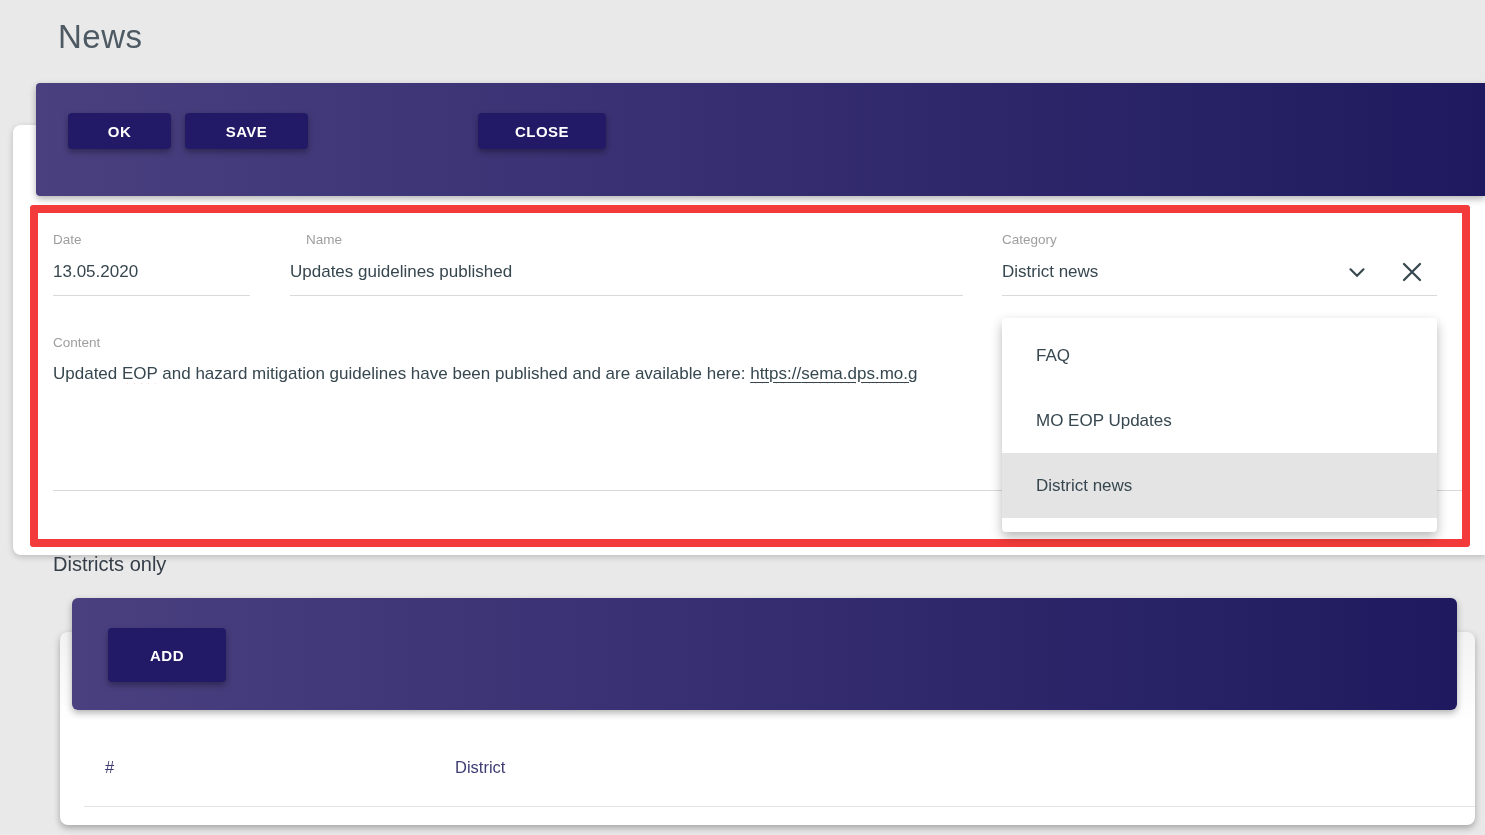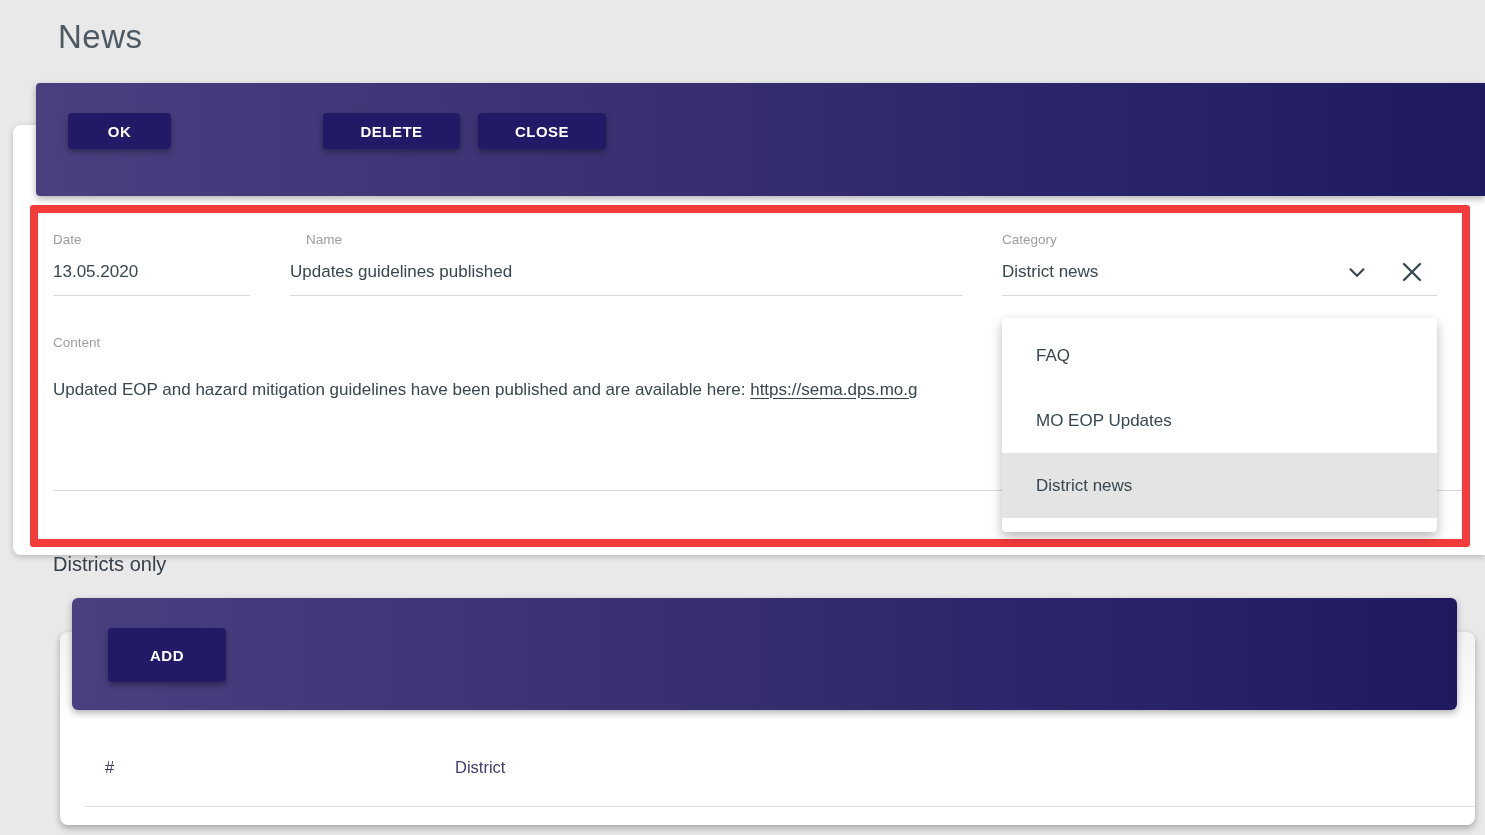--- a/index.html
+++ b/index.html
@@ -29,21 +29,21 @@
   .field-value{position:absolute;font-size:17px;color:var(--value-color,#37474f);z-index:3;}
   .underline{position:absolute;height:1px;background:#d9d9d9;z-index:3;}
 
   .lbl-date{left:53px;top:232px;}   .val-date{left:53px;top:262px;}
   .ul-date{left:53px;top:295px;width:197px;}
   .lbl-name{left:306px;top:232px;}  .val-name{left:290px;top:262px;}
   .ul-name{left:290px;top:295px;width:673px;}
   .lbl-cat{left:1002px;top:232px;}  .val-cat{left:1002px;top:262px;}
   .ul-cat{left:1002px;top:295px;width:435px;}
   .lbl-content{left:53px;top:335px;}
-  .val-content{left:53px;top:380px;width:1405px;white-space:nowrap;overflow:hidden;}
+  .val-content{left:53px;top:364px;width:1405px;white-space:nowrap;overflow:hidden;}
   .ul-content{left:53px;top:490px;width:1410px;}
 
   .squiggle{text-decoration:underline wavy #e53935 1px;text-underline-offset:4px;}
   .url{text-decoration:underline;text-underline-offset:3px;}
 
   .select-icon{position:absolute;z-index:4;cursor:pointer;}
   .chevron{left:1344px;top:259px;}
   .clear-x{left:1396px;top:256px;}
 
   .dropdown{position:absolute;left:1002px;top:318px;width:435px;height:214px;background:#fff;
@@ -71,21 +71,21 @@
 <body>
 
 <div class="canvas">
 
   <div class="page-title">News</div>
 
   <div class="card1"></div>
 
   <div class="toolbar1">
     <button class="tb-btn btn-ok">OK</button>
-    <button class="tb-btn btn-delete">DELETE</button>
+    <button class="tb-btn btn-save">SAVE</button>
     <button class="tb-btn btn-close">CLOSE</button>
   </div>
 
   <div class="field-label lbl-date">Date</div>
   <div class="field-value val-date">13.05.2020</div>
   <div class="underline ul-date"></div>
 
   <div class="field-label lbl-name">Name</div>
   <div class="field-value val-name">Updates guidelines published</div>
   <div class="underline ul-name"></div>

